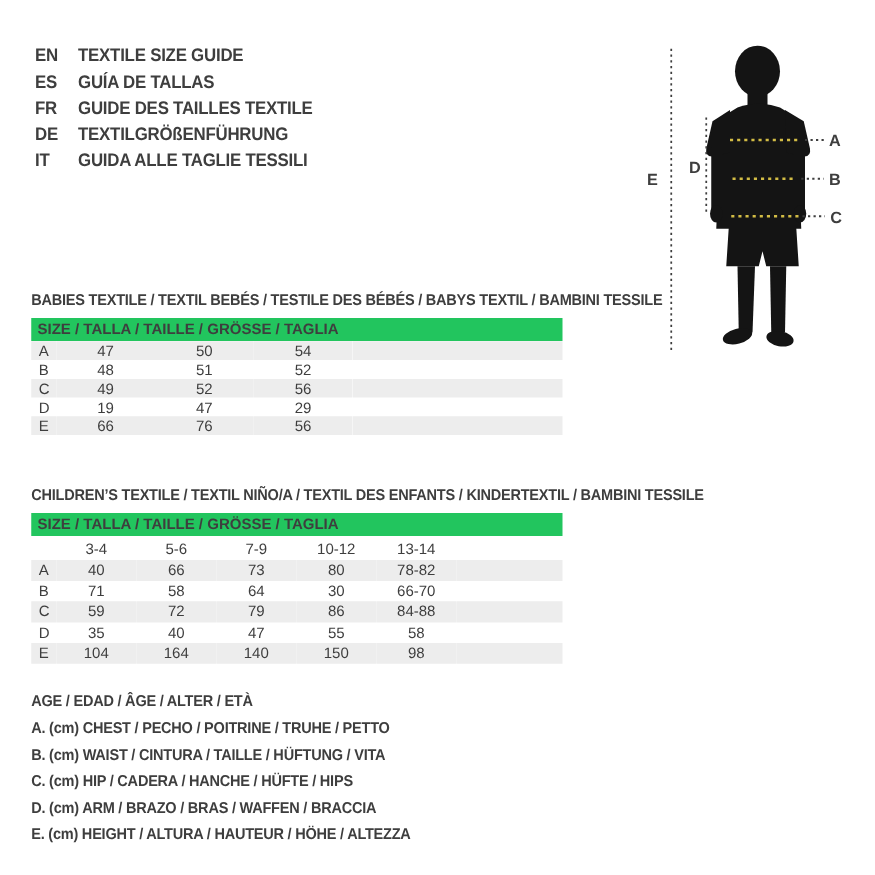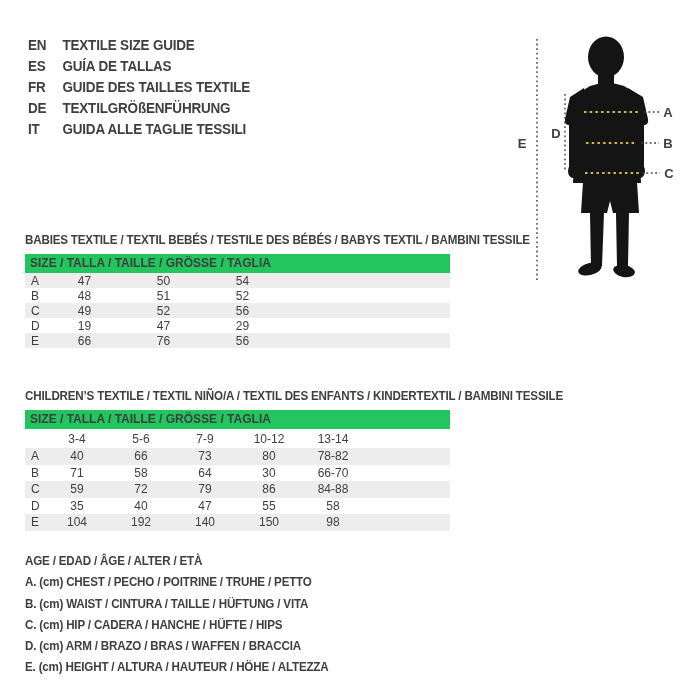--- a/index.html
+++ b/index.html
@@ -210,21 +210,21 @@
           <td>35</td>
           <td>40</td>
           <td>47</td>
           <td>55</td>
           <td>58</td>
           <td></td>
         </tr>
         <tr class="stripe" style="height: 16.5px;">
           <td class="row-label">E</td>
           <td>104</td>
-          <td>192</td>
+          <td>164</td>
           <td>140</td>
           <td>150</td>
           <td>98</td>
           <td></td>
         </tr>
       </tbody>
     </table>
 </div>
 
 <div class="abs legend condensed">

